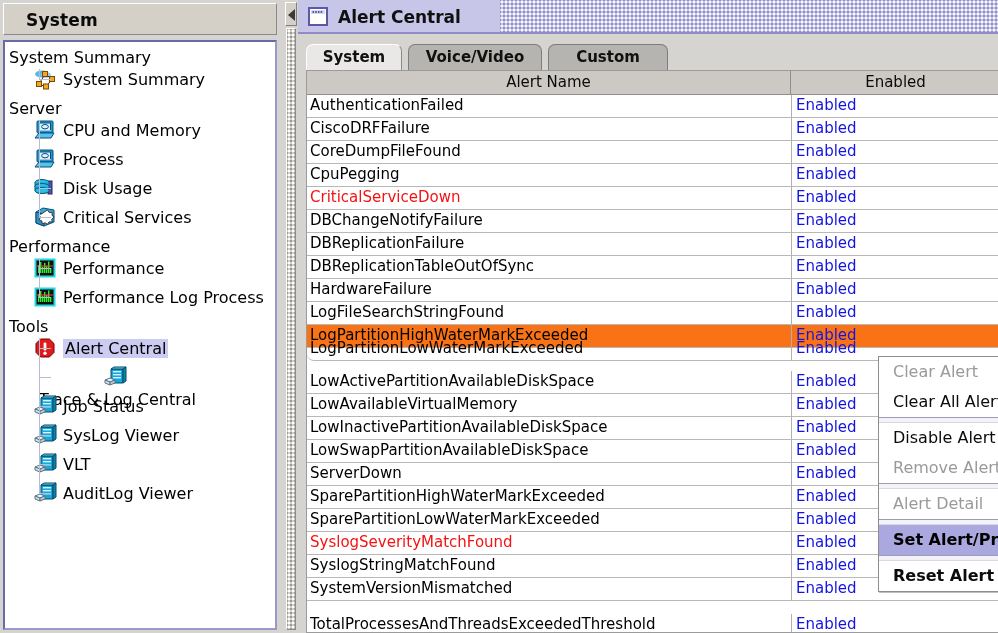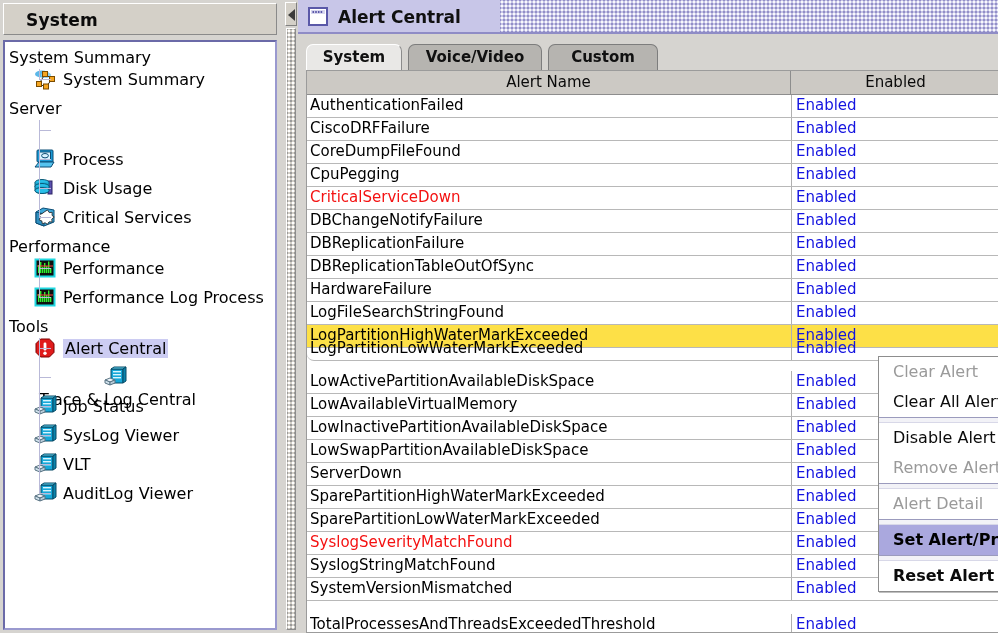--- a/index.html
+++ b/index.html
@@ -123,21 +123,21 @@
     position:absolute;top:0;height:23px;line-height:23px;text-align:center;
     font-size:15px;color:#0a0a0a;box-sizing:border-box;
   }
   .th.c1{left:0;width:484px;border-right:1px solid #8d8d8d;}
   .th.c2{left:485px;width:207px;}
 
   .row{
     position:absolute;left:0;width:692px;height:23px;
     border-bottom:1px solid #b8b8b8;box-sizing:border-box;
   }
-  .row.hl{background:#fde047;}
+  .row.hl{background:#f97316;}
   .cell-name{
     position:absolute;left:3px;top:0;width:478px;height:22px;line-height:21px;
     font-size:15px;color:#000;white-space:nowrap;overflow:hidden;
   }
   .cell-name.red{color:#f41212;}
   .cell-div{position:absolute;left:484px;top:0;width:1px;height:22px;background:#b0b0b0;}
   .cell-state{
     position:absolute;left:489px;top:0;height:22px;line-height:21px;
     font-size:15px;color:#1414e0;white-space:nowrap;
   }
@@ -180,20 +180,31 @@
                 <rect x="3.5" y="13.5" width="5" height="5" fill="#f5a623" stroke="#7a4b00"></rect>
                 <rect x="9.5" y="3.5" width="5" height="5" fill="#f5a623" stroke="#7a4b00"></rect>
                 <rect x="16.5" y="8.5" width="5" height="5" fill="#f5a623" stroke="#7a4b00"></rect>
                 <rect x="10.5" y="16" width="5" height="5" fill="#f5a623" stroke="#7a4b00"></rect>
               </svg>
             </span>
             <span class="node-label">System Summary</span>
           </div>
           <div class="tree-line-h" style="top: 37px;"></div>
           <div class="tree-group" style="top: 57px;">Server</div>
+          <div class="tree-node" style="top: 77px;">
+            <span class="ic">
+              <svg width="24" height="22" viewBox="0 0 24 22">
+                <rect x="4" y="2" width="16" height="12" rx="1" fill="#1b9ad6" stroke="#0b4c74"></rect>
+                <rect x="6.5" y="4" width="11" height="7.5" fill="#d9f2ff" stroke="#0b4c74"></rect>
+                <ellipse cx="12" cy="7.7" rx="3.4" ry="2.2" fill="none" stroke="#0b4c74"></ellipse>
+                <path d="M2 19 L6 14 L21 14 L18 19 Z" fill="#56c3ef" stroke="#0b4c74"></path>
+              </svg>
+            </span>
+            <span class="node-label">CPU and Memory</span>
+          </div>
           <div class="tree-line-h" style="top: 88px;"></div>
           <div class="tree-node" style="top: 106px;">
             <span class="ic">
               <svg width="24" height="22" viewBox="0 0 24 22">
                 <rect x="4" y="2" width="16" height="12" rx="1" fill="#1b9ad6" stroke="#0b4c74"></rect>
                 <rect x="6.5" y="4" width="11" height="7.5" fill="#d9f2ff" stroke="#0b4c74"></rect>
                 <ellipse cx="12" cy="7.7" rx="3.4" ry="2.2" fill="none" stroke="#0b4c74"></ellipse>
                 <path d="M2 19 L6 14 L21 14 L18 19 Z" fill="#56c3ef" stroke="#0b4c74"></path>
               </svg>
             </span>
@@ -399,21 +410,21 @@
           <rect x="11.9" y="6" width="1.6" height="2" fill="#5a58a8"></rect>
           <rect x="14.6" y="6" width="1.6" height="2" fill="#5a58a8"></rect>
         </svg>
       </span>
       <span class="vt-title">Alert Central</span>
     </div>
 
     <div class="tabs" id="tabs">
         <div class="tab active" style="left: 0px; width: 96px;">System</div>
         <div class="tab inactive" style="left: 102px; width: 134px;">Voice/Video</div>
-        <div class="tab inactive" style="left: 242px; width: 110px;">Custom</div>
+        <div class="tab inactive" style="left: 242px; width: 120px;">Custom</div>
       </div>
 
     <div class="table-wrap">
       <div class="thead">
         <div class="th c1">Alert Name</div>
         <div class="th c2">Enabled</div>
       </div>
       <div id="rows">
           <div class="row" style="top: 24px;">
             <div class="cell-name">AuthenticationFailed</div>

